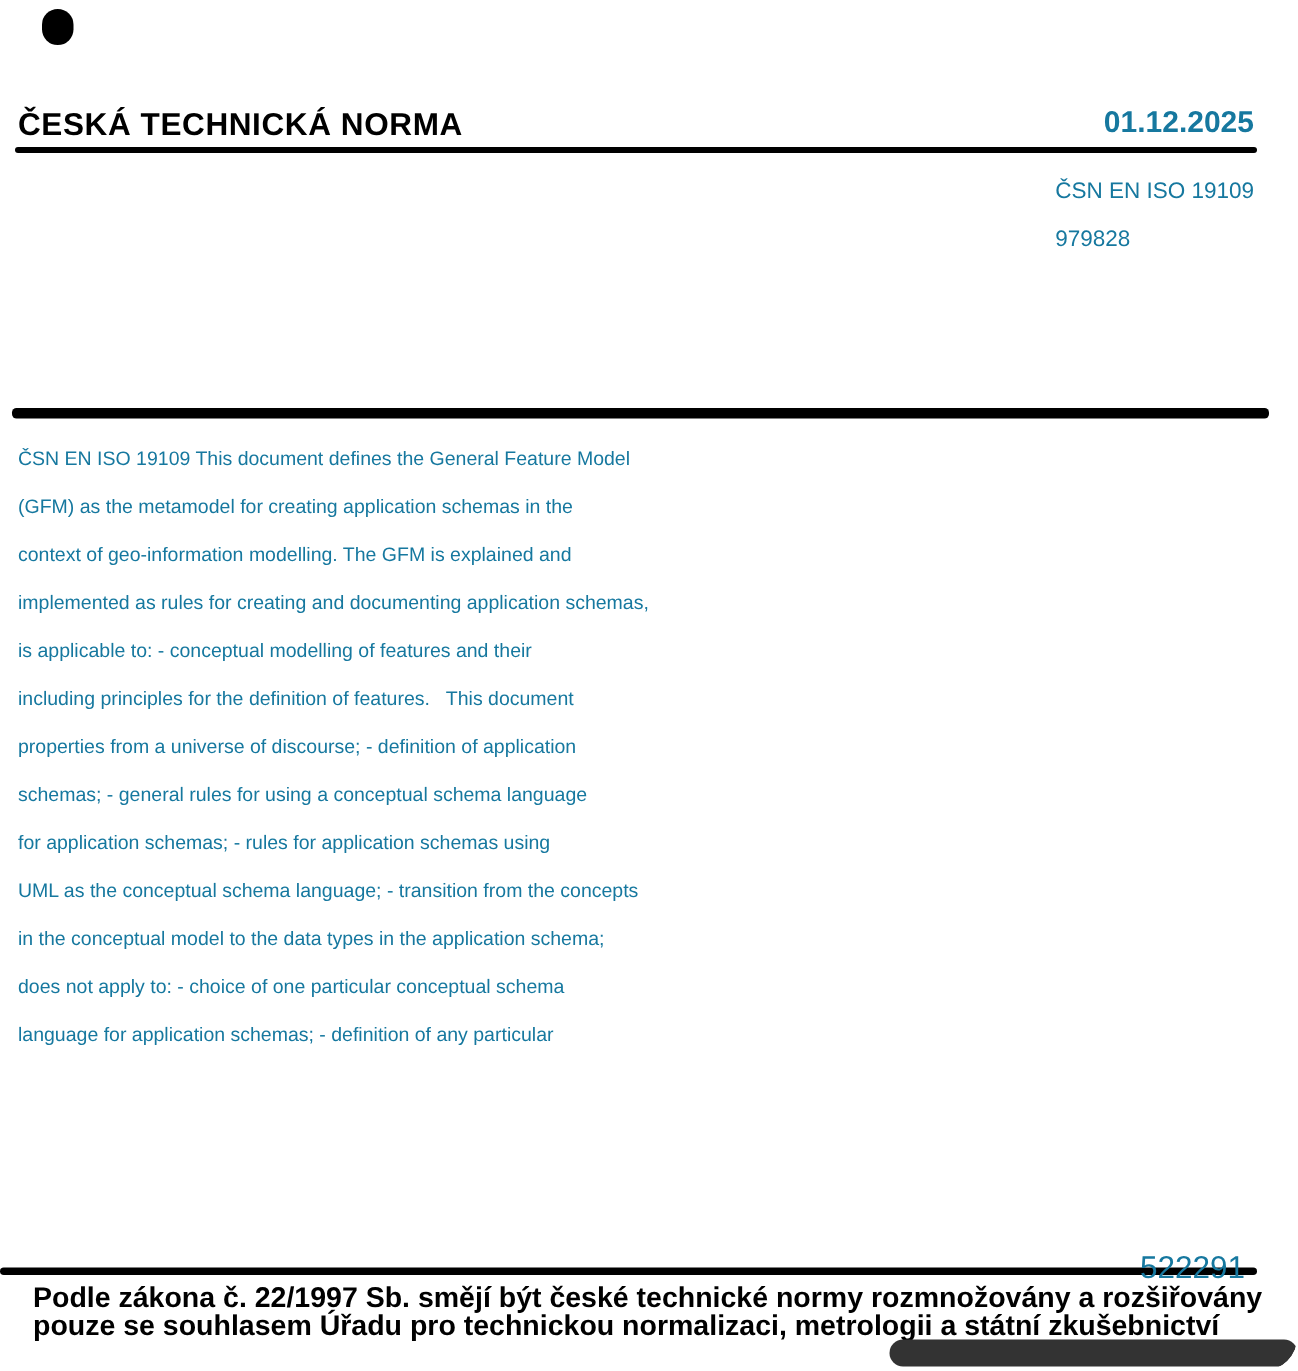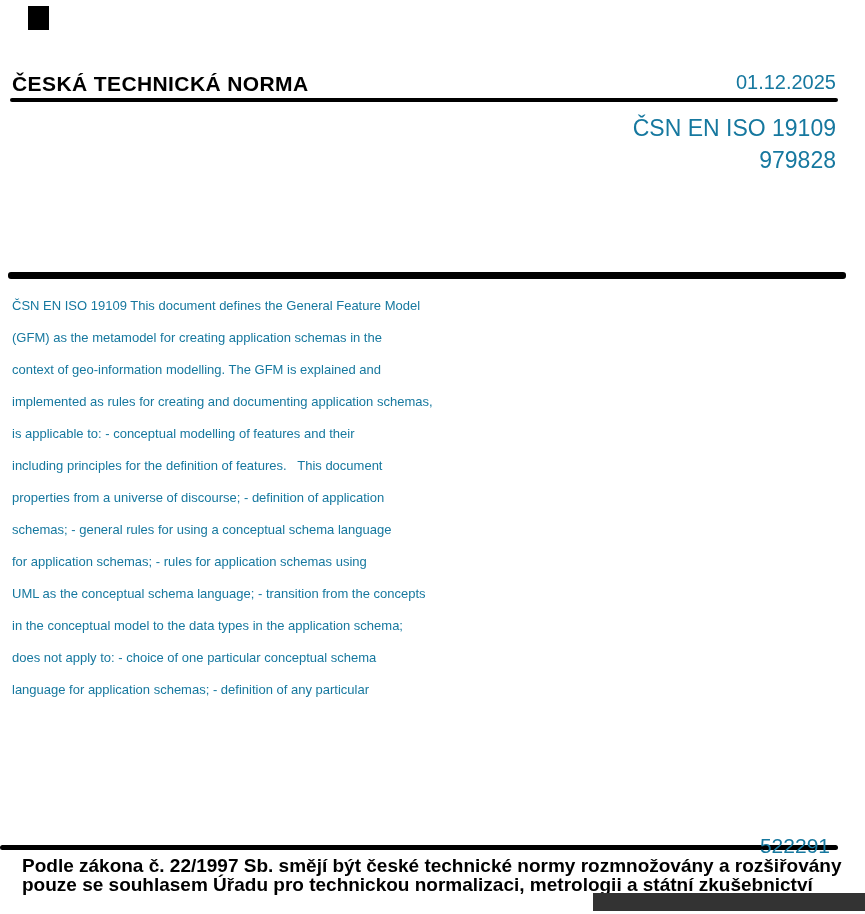--- a/index.html
+++ b/index.html
@@ -1,15 +1,15 @@
 <!DOCTYPE html>
 <html><head>
 <meta charset="utf-8">
 <style>
-  * { margin: 0; padding: 0; box-sizing: border-box; }
+  * { margin: 0; padding: 0; box-sizing: border-box; border-radius: 23px; }
   html, body { background: #ffffff; }
   .page {
     position: relative;
     width: 865px;
     height: 914px;
     background: #ffffff;
     font-family: "Liberation Sans", sans-serif;
     overflow: hidden;
   }
   .abs { position: absolute; }
@@ -22,34 +22,35 @@
   .header-title {
     left: 12px; top: 72px;
     font-size: 21px; font-weight: bold; color: #000000;
     letter-spacing: 0.4px;
     white-space: nowrap;
   }
   .header-date {
     right: 29px; top: 71px;
     font-size: 20px; color: #16789F;
     white-space: nowrap;
+    font-weight: bold;
   }
   .header-rule {
     left: 10px; top: 98px; width: 828px; height: 4px;
     background: #000000; border-radius: 2px;
   }
 
   .subject-title {
     left: 14px; top: 112px;
     font-size: 19.5px; line-height: 32px; color: #16789F;
   }
   .subject-ref {
     right: 29px; top: 112px;
-    font-size: 23px; line-height: 32px; color: #16789F;
-    text-align: right;
+    font-size: 15px; line-height: 32px; color: #16789F;
+    text-align: left;
   }
 
   .section-rule {
     left: 8px; top: 272px; width: 838px; height: 7px;
     background: #000000; border-radius: 3px;
   }
 
   .body-text {
     left: 12px; top: 290px; width: 810px;
     font-size: 13px; line-height: 32px; color: #16789F;

